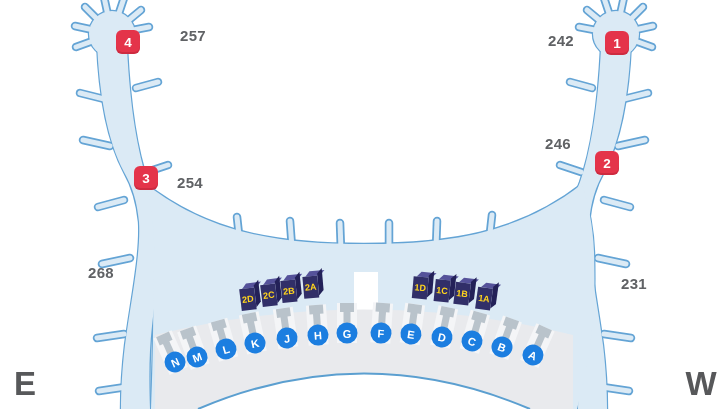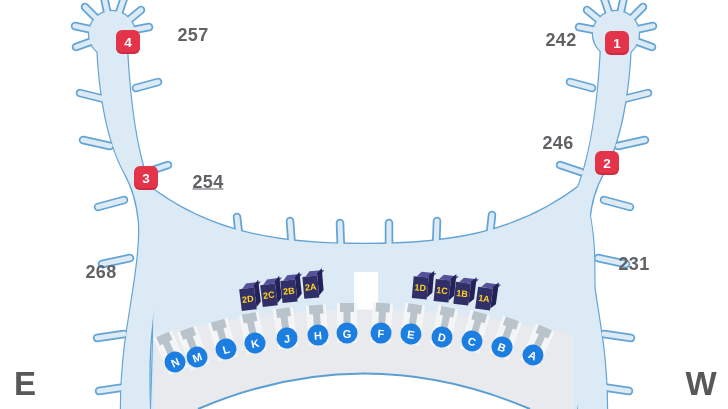--- a/index.html
+++ b/index.html
@@ -11,21 +11,21 @@
   .stage svg{position:absolute;left:0;top:0;}
 
   
   .ol .shp{fill:#dbeaf5;stroke:#64a4d5;stroke-width:2.4;stroke-linejoin:round;}
   .ol .lin{stroke:#64a4d5;stroke-width:8.5;stroke-linecap:round;}
   .fl .shp{fill:#dbeaf5;stroke:none;}
   .fl .lin{stroke:#dbeaf5;stroke-width:5;stroke-linecap:round;}
 
   .glabel{
     position:absolute;transform:translate(-50%,-50%);
-    font-size:18px;font-weight:700;color:#606265;letter-spacing:.3px;white-space:nowrap;
+    font-size:15px;font-weight:700;color:#606265;letter-spacing:.3px;white-space:nowrap;
   }
   .region{
     position:absolute;transform:translate(-50%,-50%);
     font-size:33px;font-weight:700;color:#57585a;
   }
   .cp{
     position:absolute;width:24px;height:24px;border-radius:6px;
     background:#e4344a;color:#fff;font-size:13.5px;font-weight:700;
     display:flex;align-items:center;justify-content:center;
     box-shadow:inset 0 -2px 0 rgba(140,15,35,.25);
@@ -181,25 +181,25 @@
           <rect x="-3.5" y="-10" width="7" height="32" fill="#b9c3cb"></rect>
           <rect x="-7" y="-16" width="14" height="9" fill="#b9c3cb"></rect>
         </g>
     </g>
 
     <path d="M198 409 Q364 338 530 409 Z" fill="#ffffff"></path>
     <path d="M198 409 Q364 338 530 409" fill="none" stroke="#5b9fd0" stroke-width="2"></path>
   </svg>
 
   <div class="glabel" style="left:193px;top:35px;">257</div>
-  <div class="glabel" style="left:208px;top:182px;text-decoration:underline;">254</div>
+  <div class="glabel" style="left:190px;top:182px;">254</div>
   <div class="glabel" style="left:101px;top:272px;">268</div>
   <div class="glabel" style="left:561px;top:28px;margin-top:12px;">242</div>
   <div class="glabel" style="left:558px;top:143px;text-align:center;">246</div>
-  <div class="glabel" style="left:634px;top:264px;">231</div>
+  <div class="glabel" style="left:634px;top:283px;">231</div>
 
   <div class="cp" style="left:605px;top:31px;">1</div>
   <div class="cp" style="left:595px;top:151px;">2</div>
   <div class="cp" style="left:134px;top:166px;">3</div>
   <div class="cp" style="left:116px;top:30px;">4</div>
 
   <div class="kiosk" style="left:240px;top:281px;transform:rotate(-7deg);">
       <span class="ktop"></span>
       <span class="kside"></span>
       <span class="kface">

